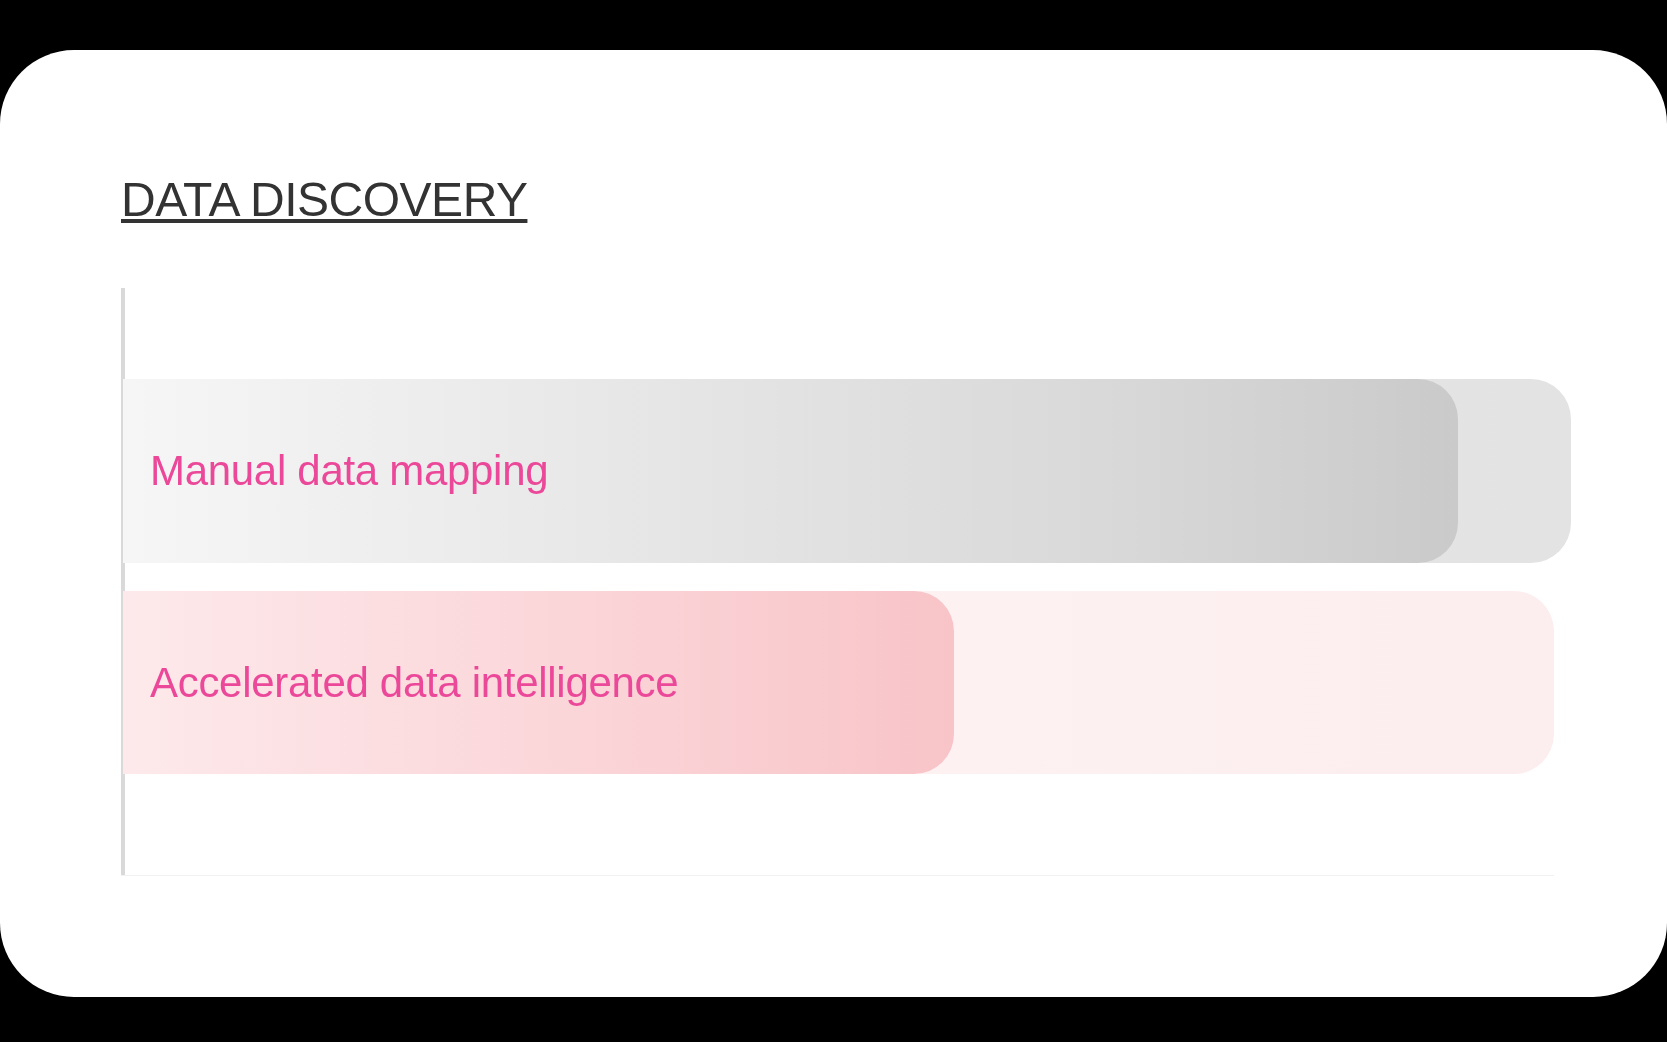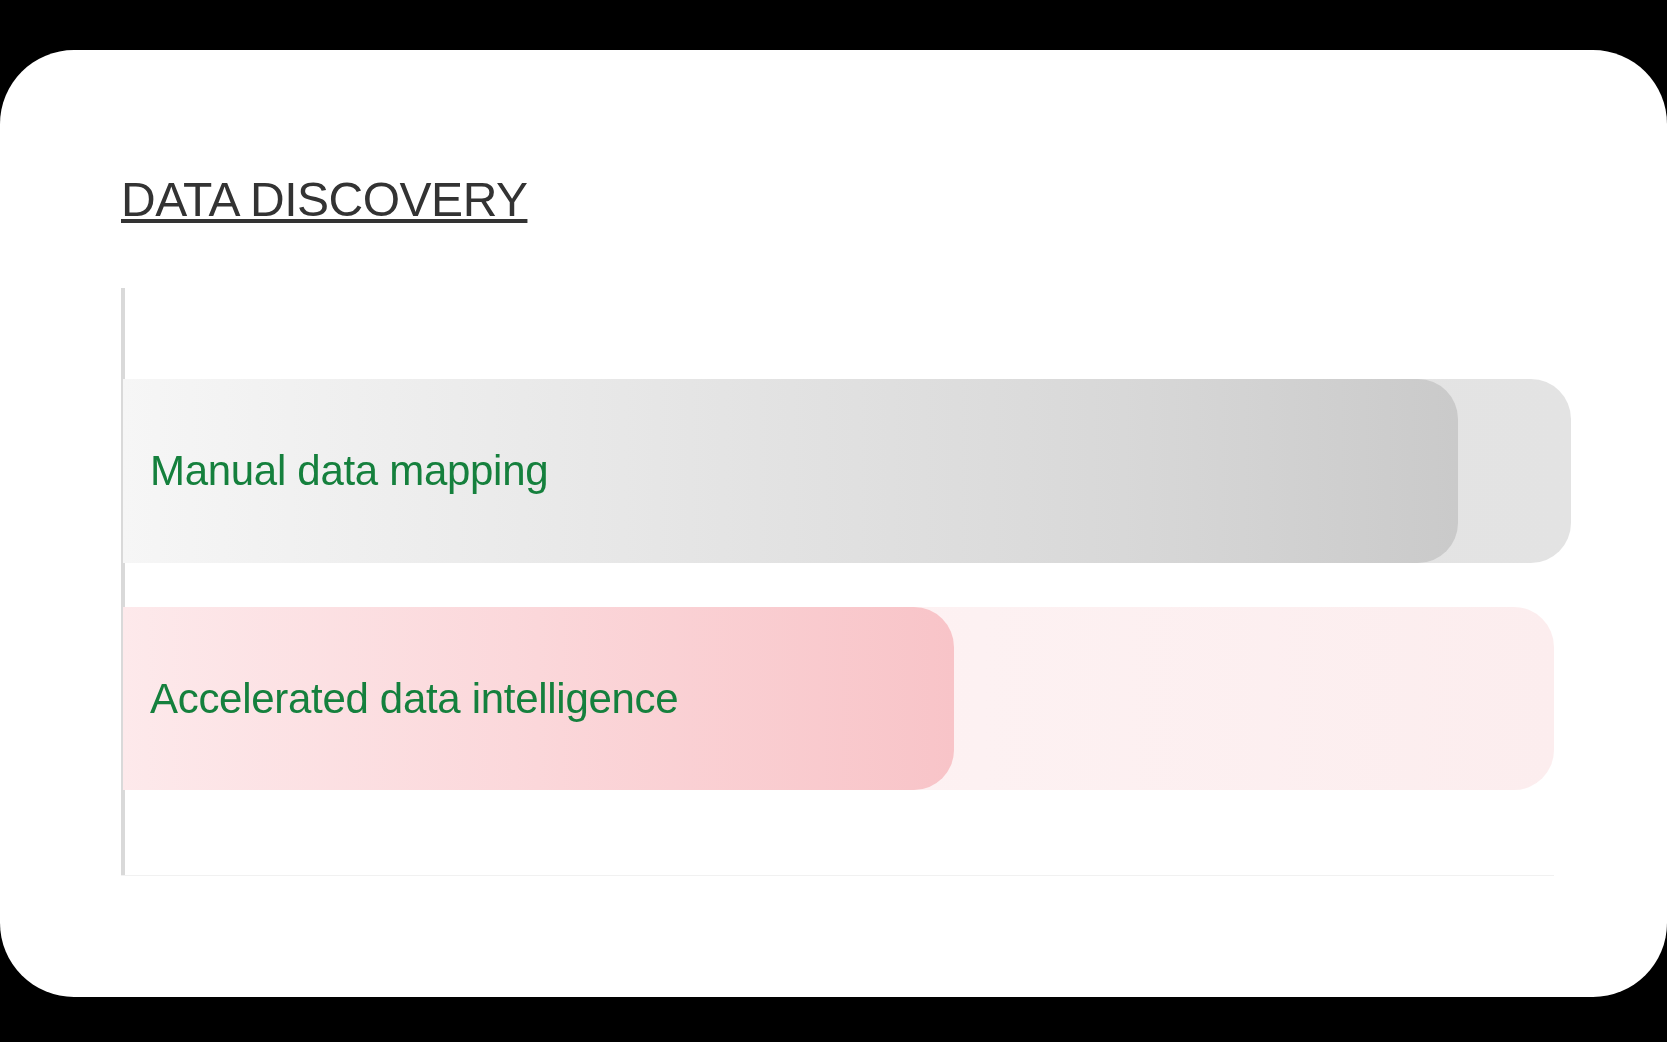--- a/index.html
+++ b/index.html
@@ -19,30 +19,30 @@
     position: absolute; left: 121px; top: 288px; width: 4px; height: 588px; background: #d9d9d9;
   }
   .baseline {
     position: absolute; left: 121px; top: 875px; width: 1433px; height: 1px; background: #f1f1f1;
   }
   .bar { position: absolute; left: 123px; }
   .track { position: absolute; left: 0; top: 0; height: 100%; border-radius: 0 40px 40px 0; }
   .fill { position: absolute; left: 0; top: 0; height: 100%; border-radius: 0 40px 40px 0; }
   .bar-label {
     position: absolute; left: 27px; top: 0; height: 100%; display: flex; align-items: center;
-    font-size: 42px; color: #15803d; white-space: nowrap; letter-spacing: -0.3px;
+    font-size: 42px; color: #ec4899; white-space: nowrap; letter-spacing: -0.3px;
   }
   .bar-value {
     position: absolute; top: 0; height: 100%; display: flex; align-items: center;
     font-size: 42px; color: #333333; white-space: nowrap; letter-spacing: -0.3px;
   }
   #bar1 { top: 379px; height: 184px; width: 1448px; }
   #bar1 .track { width: 1448px; background: linear-gradient(to right, #f0f0f0, #e4e4e4 70%, #e3e3e3); }
   #bar1 .fill { width: 1335px; background: linear-gradient(to right, #f6f6f6, #e6e6e6 40%, #d8d8d8 75%, #cacaca); }
-  #bar2 { top: 607px; height: 183px; width: 1431px; }
+  #bar2 { top: 591px; height: 183px; width: 1431px; }
   #bar2 .track { width: 1431px; background: linear-gradient(to right, #fef6f7, #fdf1f2 60%, #fcedee); }
   #bar2 .fill { width: 831px; background: linear-gradient(to right, #fde9eb, #fbd7da 50%, #f8c4c8); }
   #bar2 .bar-value { left: 954px; }
 </style>
 </head>
 <body>
 
 <div class="card"></div>
 
 <div class="title">DATA DISCOVERY</div>

